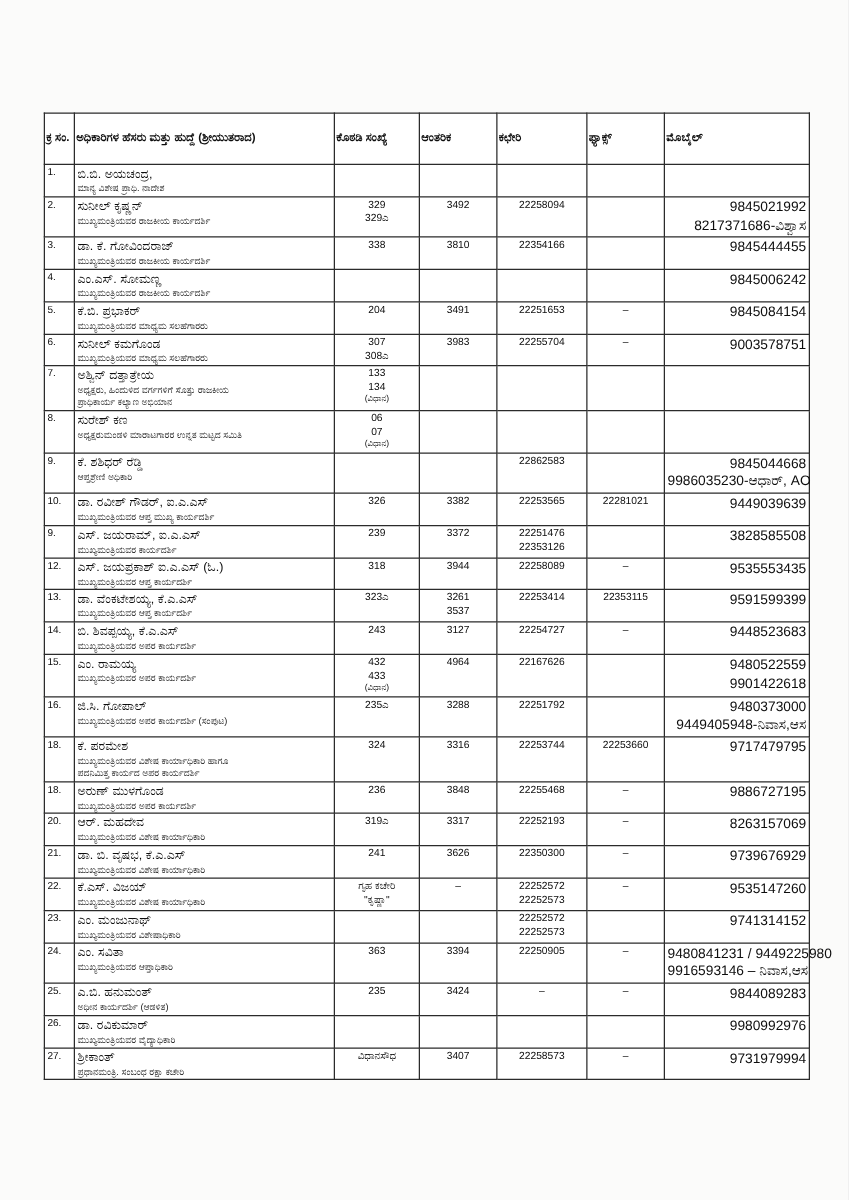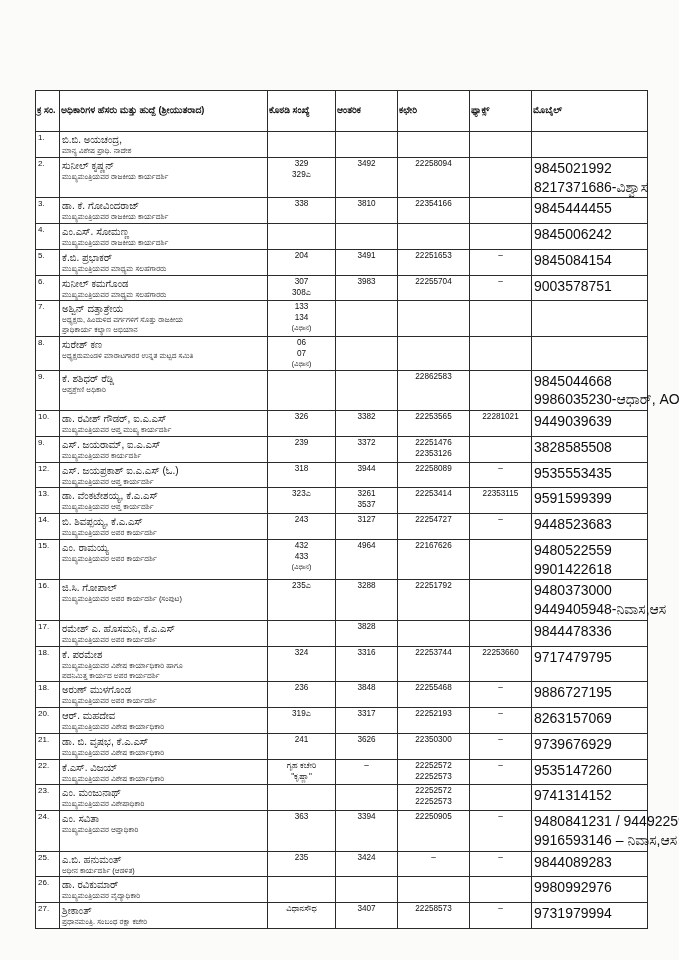--- a/index.html
+++ b/index.html
@@ -99,23 +99,23 @@
     color: #161616;
   }
   td.num {
     text-align: center;
     font-size: 8.2px;
     line-height: 1.34;
     padding-top: 2px;
     font-weight: normal;
   }
   td.mob {
-    text-align: left;
+    text-align: right;
     padding-left: 5px;
-    font-size: 14px;
+    font-size: 11px;
     line-height: 1.34;
     padding-top: 2px;
   }
   .sub {
     font-size: 6.8px;
     display: block;
     line-height: 1.3;
   }
   .mline { display: block; white-space: nowrap; }
 </style>
@@ -459,36 +459,20 @@
           <td class="num">
             <span class="mline">22251792</span>
           </td>
           <td class="num">&nbsp;</td>
           <td class="mob">
             <span class="mline">9480373000</span>
             <span class="mline">9449405948-ನಿವಾಸ,ಆಸ</span>
           </td>
         </tr>
         <tr>
-          <td class="sl">17.</td>
-          <td class="name">
-            <span class="nm">ರಮೇಶ್ ಎ. ಹೊಸಮನಿ, ಕೆ.ಎ.ಎಸ್</span>
-            <span class="desig">ಮುಖ್ಯಮಂತ್ರಿಯವರ ಅಪರ ಕಾರ್ಯದರ್ಶಿ</span>
-          </td>
-          <td class="num">&nbsp;</td>
-          <td class="num">
-            <span class="mline">3828</span>
-          </td>
-          <td class="num">&nbsp;</td>
-          <td class="num">&nbsp;</td>
-          <td class="mob">
-            <span class="mline">9844478336</span>
-          </td>
-        </tr>
-        <tr>
           <td class="sl">18.</td>
           <td class="name">
             <span class="nm">ಕೆ. ಪರಮೇಶ</span>
             <span class="desig">ಮುಖ್ಯಮಂತ್ರಿಯವರ ವಿಶೇಷ ಕಾರ್ಯಾಧಿಕಾರಿ ಹಾಗೂ</span>
             <span class="desig">ಪದನಿಮಿತ್ತ ಕಾರ್ಯದ ಅಪರ ಕಾರ್ಯದರ್ಶಿ</span>
           </td>
           <td class="num">
             <span class="mline">324</span>
           </td>
           <td class="num">

